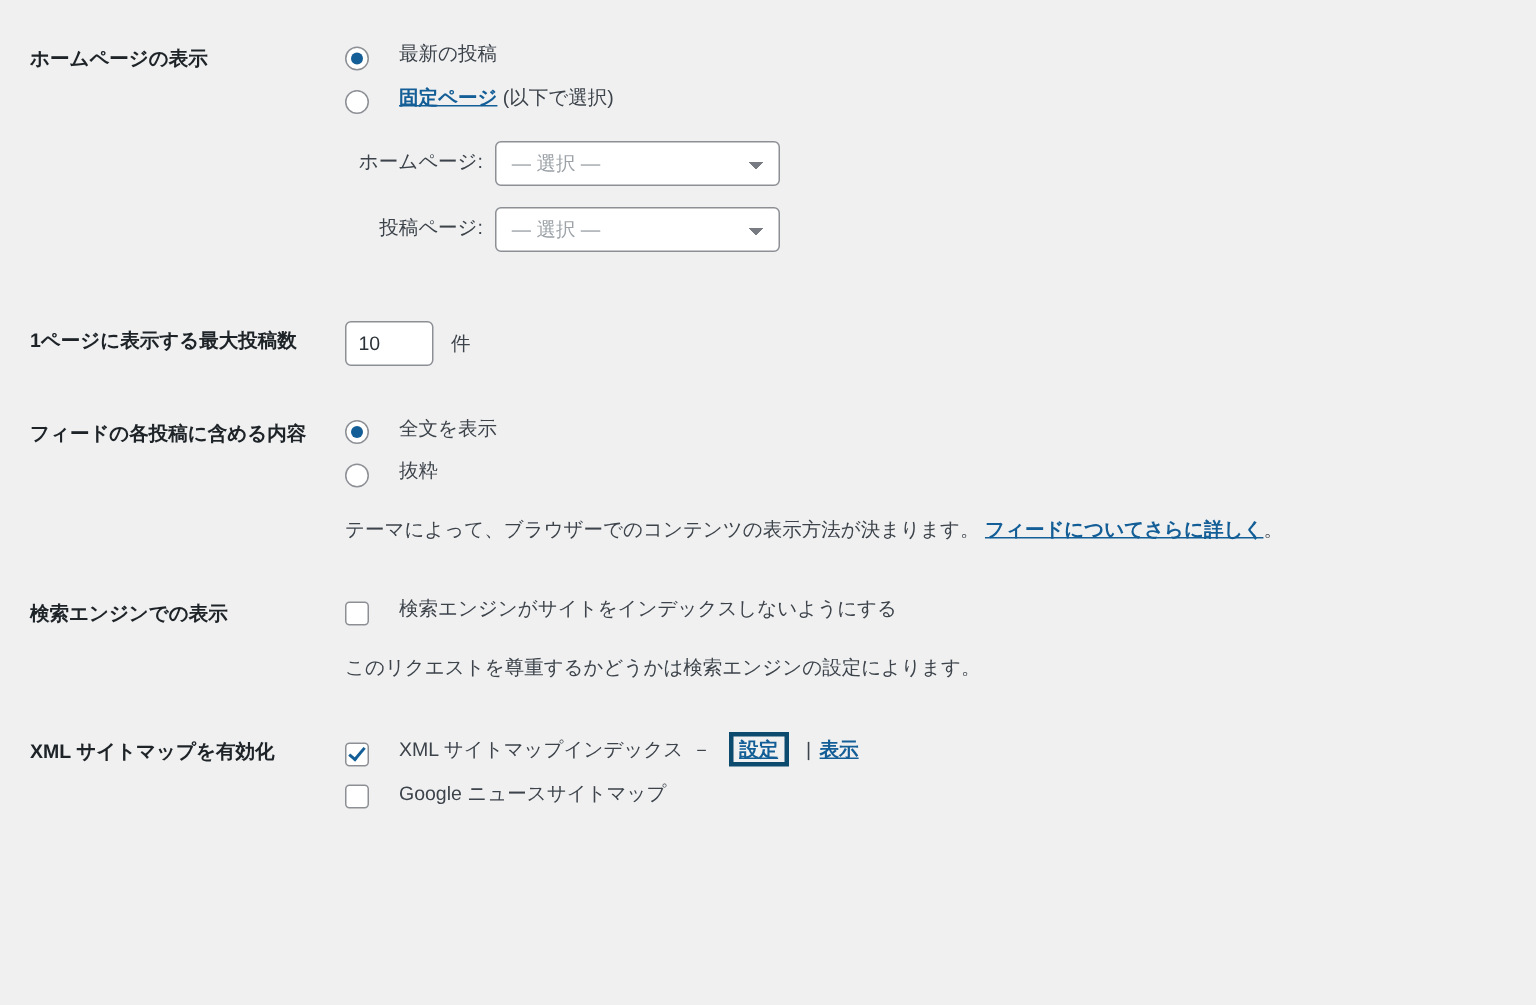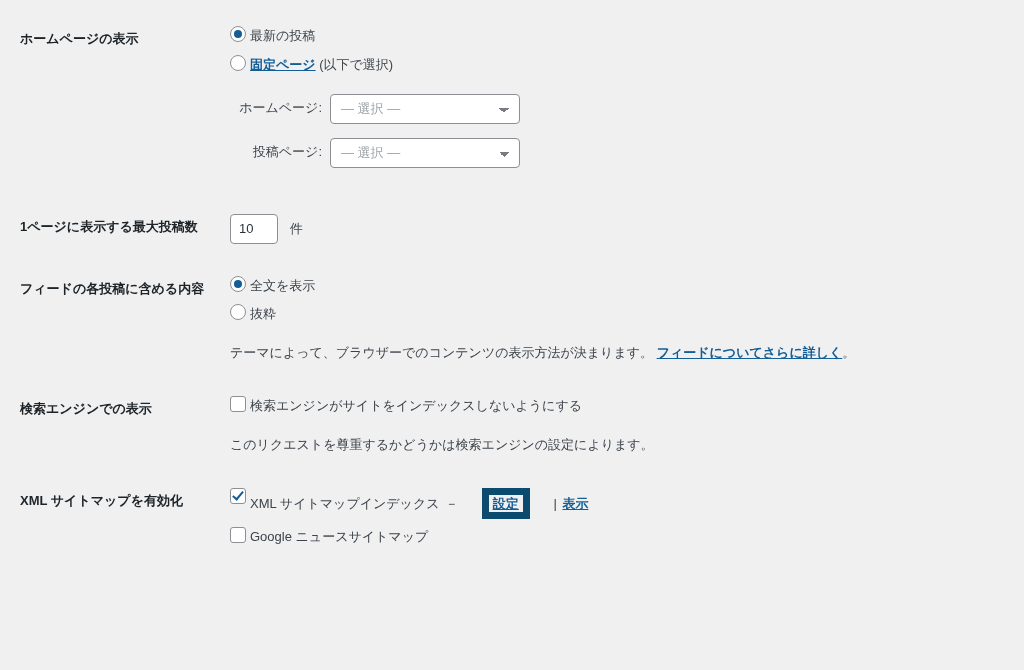--- a/index.html
+++ b/index.html
@@ -35,22 +35,22 @@
     line-height: 1.4;
   }
   table.form-table > tbody > tr > td {
     vertical-align: top;
     padding: 16px 10px 16px 0;
     color: #3c434a;
     line-height: 1.6;
   }
   label.radio-row, label.check-row {
     display: flex;
-    align-items: flex-start;
-    gap: 4px;
+    align-items: flex-end;
+    gap: 20px;
     margin-bottom: 8px;
     cursor: pointer;
   }
   .sublabel-block {
     margin-top: 18px;
   }
   .sublabel-row {
     display: flex;
     align-items: center;
     margin-bottom: 14px;
@@ -73,21 +73,21 @@
     min-width: 190px;
     color: #9ca2a7;
     font-size: 13px;
     background-image: linear-gradient(45deg, transparent 50%, #787c82 50%),
                       linear-gradient(135deg, #787c82 50%, transparent 50%);
     background-position: calc(100% - 15px) 13px, calc(100% - 10px) 13px;
     background-size: 5px 5px, 5px 5px;
     background-repeat: no-repeat;
   }
   input[type="number"].small-text {
-    width: 48px;
+    width: 59px;
     height: 30px;
     border: 1px solid #8c8f94;
     border-radius: 4px;
     padding: 0 2px 0 8px;
     font-size: 13px;
     background: #fff;
     color: #2c3338;
   }
   .unit {
     margin-left: 8px;
@@ -149,23 +149,23 @@
     left: 4px;
     top: 0px;
     width: 4px;
     height: 9px;
     border: solid #135e96;
     border-width: 0 2px 2px 0;
     transform: rotate(40deg);
   }
   .highlight-box {
     display: inline-block;
-    border: 7px solid #0c4a6e;
+    border: 3px solid #0c4a6e;
     padding: 2px 4px;
-    margin: 0 18px;
+    margin: 0 6px;
     line-height: 1;
   }
   .inline-sep {
     color: #3c434a;
     margin: 0 2px;
   }
   .punct {
     color: #3c434a;
   }
 </style>

